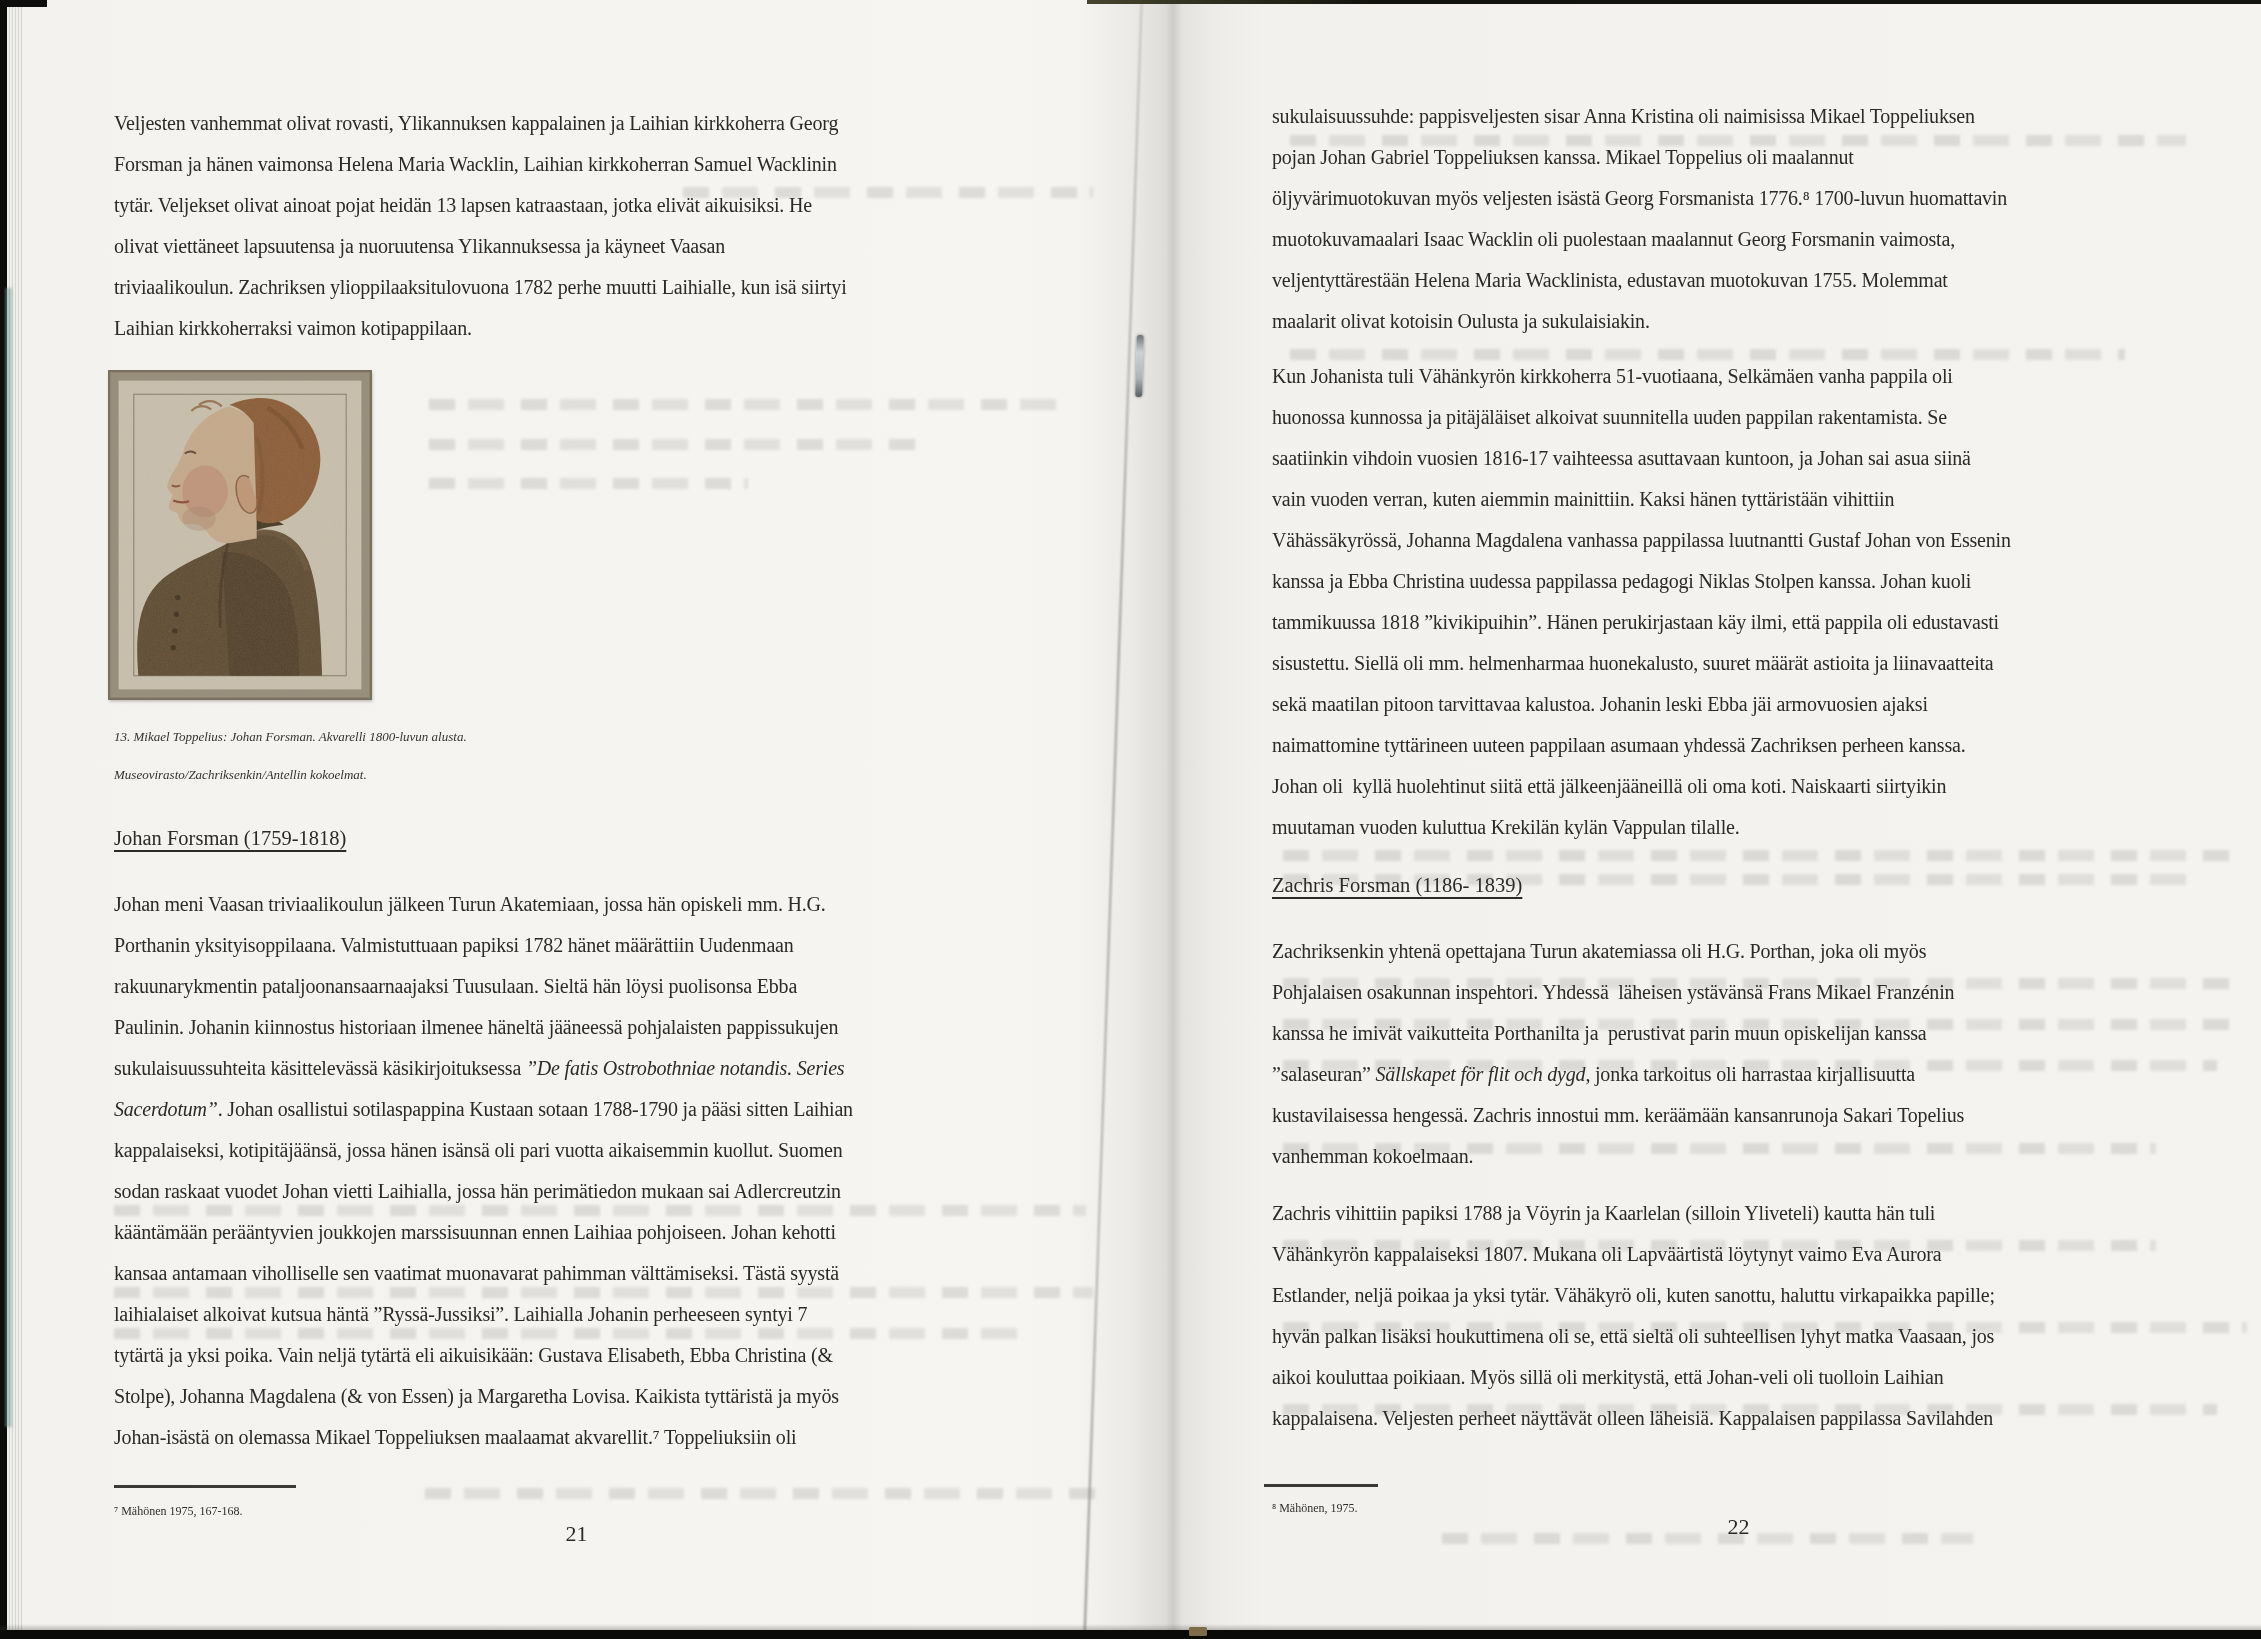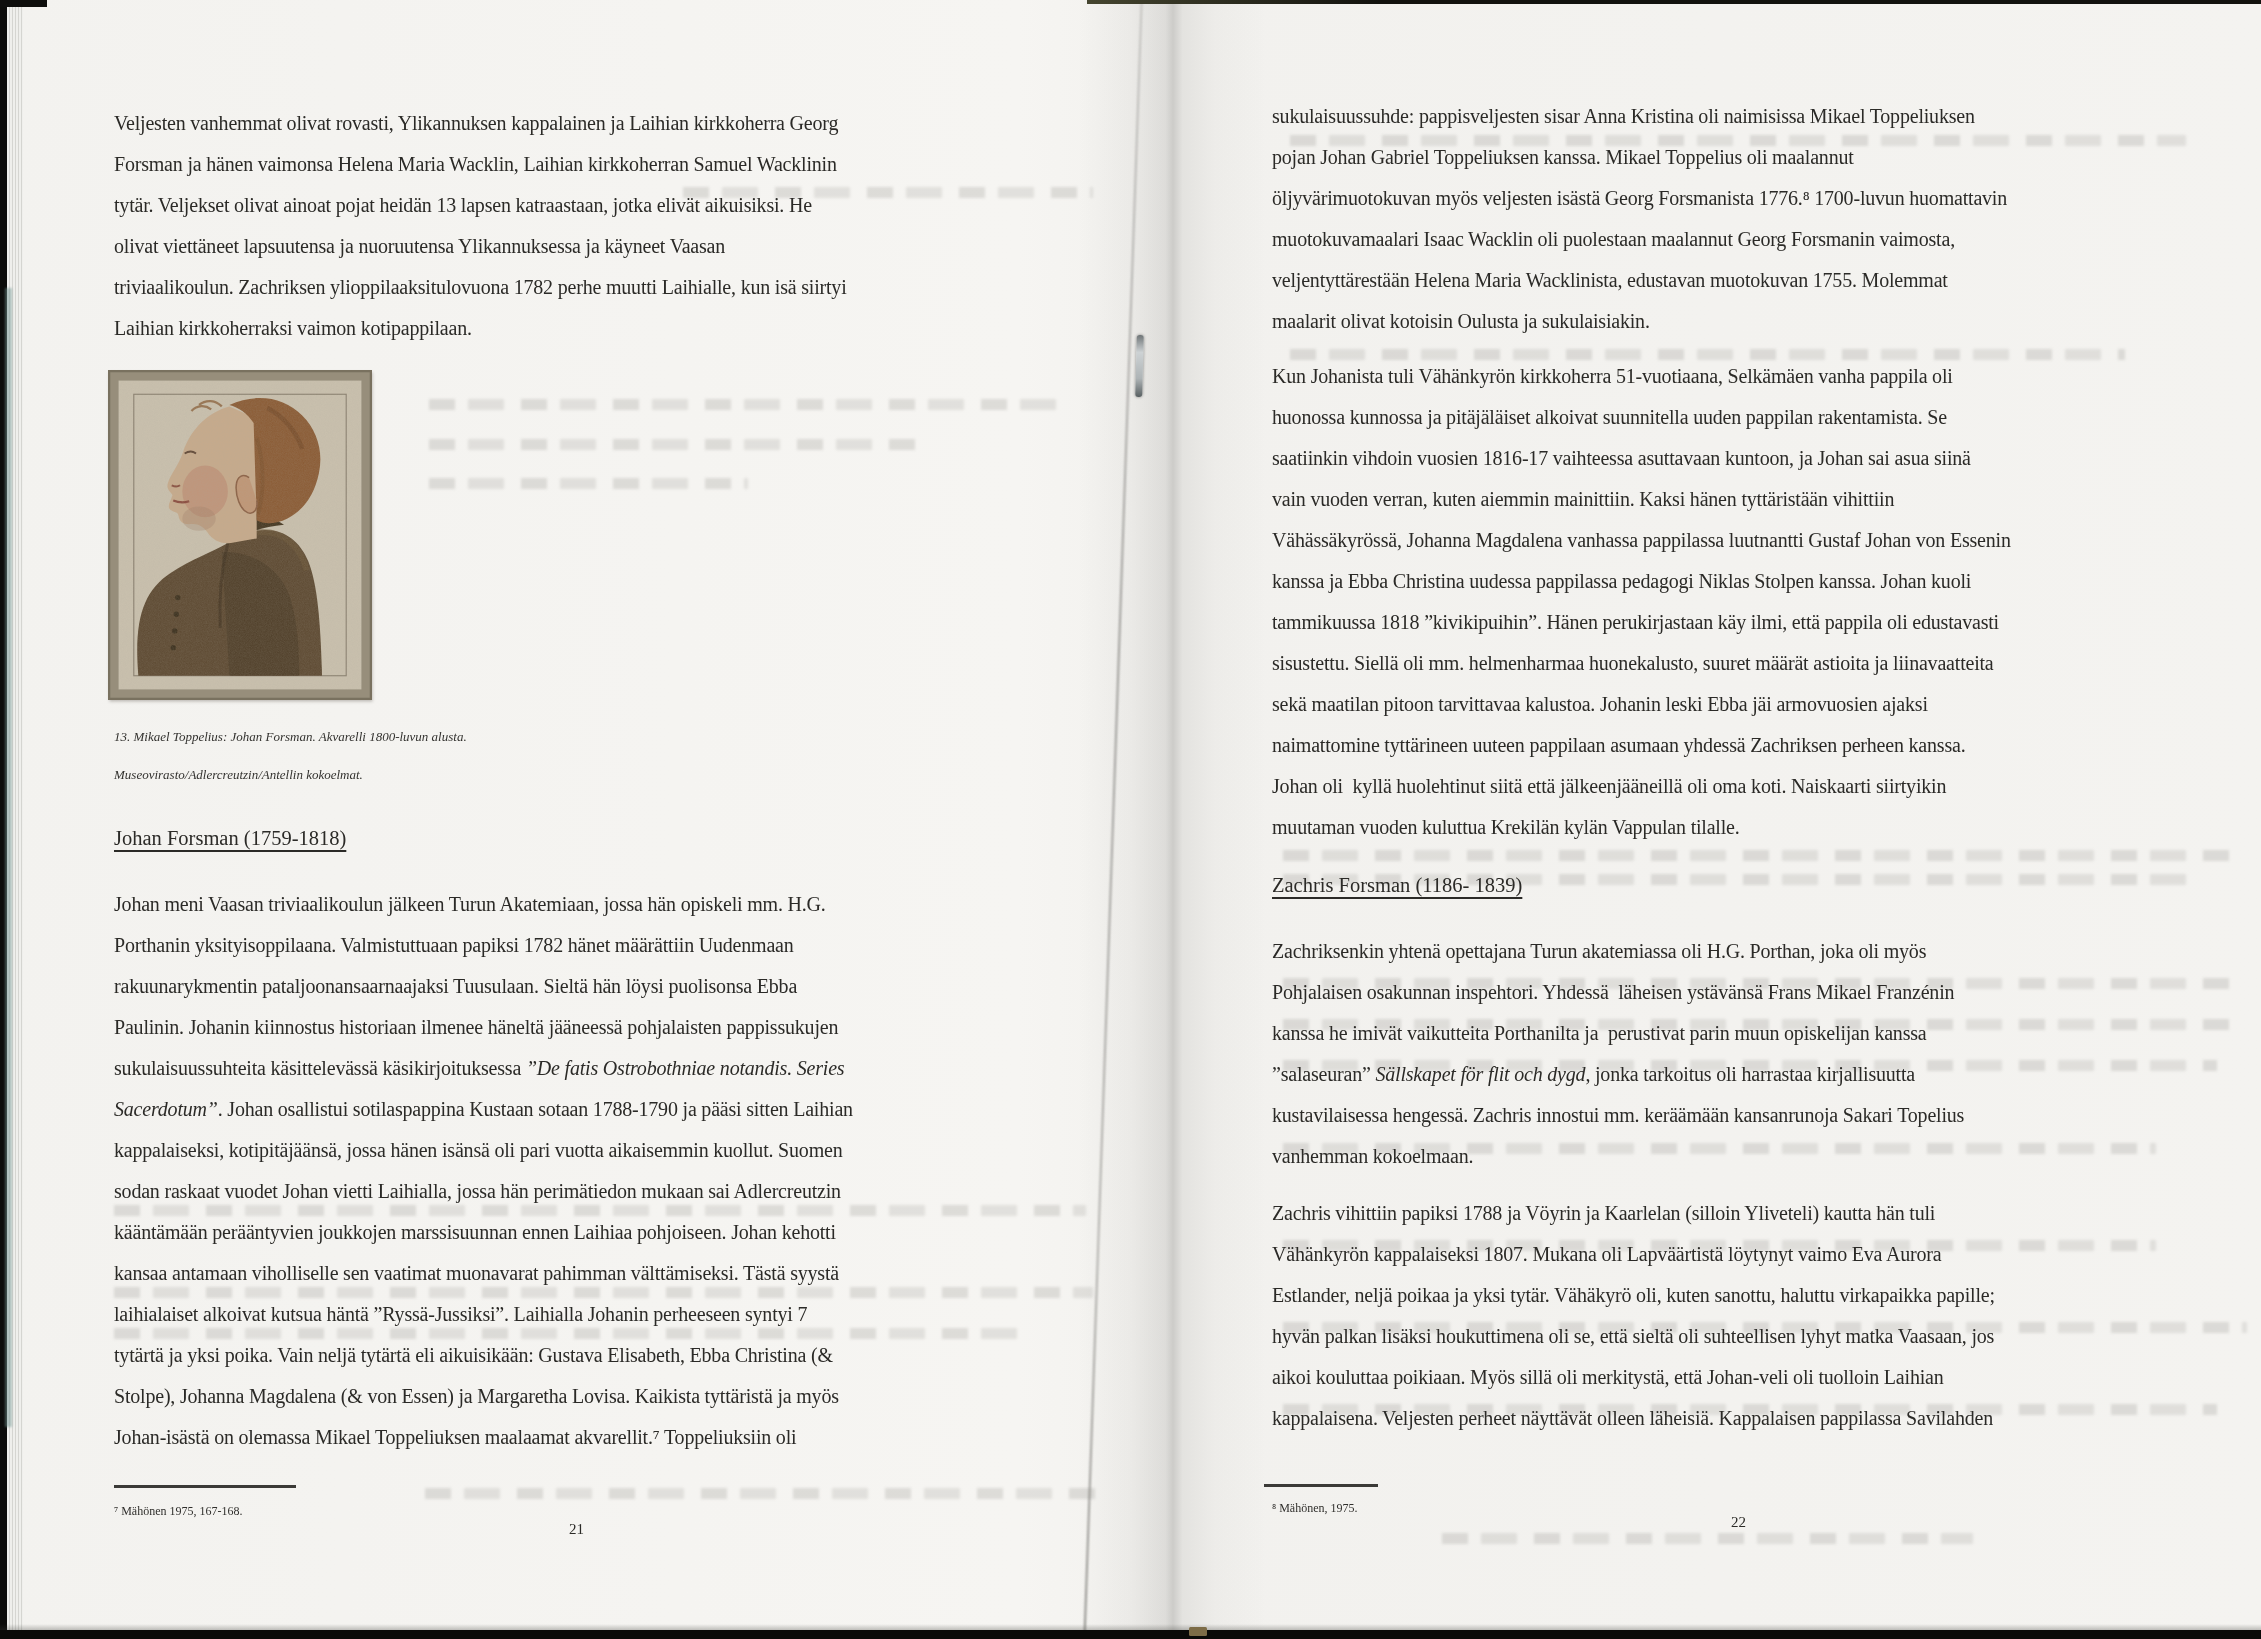--- a/index.html
+++ b/index.html
@@ -8,21 +8,21 @@
     background:linear-gradient(90deg,#f3f2ef 0%,#f6f5f2 45%,#f2f1ee 52%,#f4f3f0 100%);
     font-family:Liberation Serif, serif;color:#2b2a27;
   }
   .para{position:absolute;font-size:20px;line-height:41px;letter-spacing:-0.2px;
         white-space:pre;color:#2b2a27;}
   .caption{position:absolute;font-size:13px;font-style:italic;white-space:pre;color:#33322f;}
   .heading{position:absolute;font-size:20.5px;white-space:pre;
            text-decoration:underline;text-decoration-thickness:1.9px;text-underline-offset:5.3px;}
   .footnote{position:absolute;font-size:12px;line-height:26px;white-space:pre;color:#302f2c;}
   .rule{position:absolute;height:3px;background:#3b3a37;}
-  .pagenum{position:absolute;font-size:15px;width:91px;text-align:center;}
+  .pagenum{position:absolute;font-size:22px;width:91px;text-align:center;}
   .ghost{position:absolute;height:11.4px;opacity:.28;filter:blur(1.5px);
     background:repeating-linear-gradient(90deg,
       rgba(125,123,117,.75) 0 26px, rgba(125,123,117,0) 26px 39px,
       rgba(125,123,117,.6) 39px 75px, rgba(125,123,117,0) 75px 92px);}
   .gutter-shade{position:absolute;left:1078px;top:0;width:190px;height:1640px;pointer-events:none;
     background:linear-gradient(90deg,rgba(80,80,78,0) 0%,rgba(80,80,78,.05) 28%,
       rgba(80,80,78,.13) 46%,rgba(55,55,52,.2) 50%,rgba(80,80,78,.09) 55%,
       rgba(80,80,78,.03) 72%,rgba(80,80,78,0) 100%);}
   .crease{position:absolute;left:1141px;top:-9px;width:2.3px;height:1670px;
     background:linear-gradient(180deg,#c6c5c2,#9d9c99 40%,#b4b3af 75%,#8f8e8a);
@@ -129,21 +129,21 @@
       <path d="M186,142 C178,136 170,140 169,152 C168,166 174,184 184,188 C192,191 198,184 196,172" fill="#c09675" stroke="#8a5f43" stroke-width="2"></path>
 
       <path d="M101,110 C106,107 112,107 116,110" stroke="#5f4634" stroke-width="2.5" fill="none"></path>
       <path d="M84,152 C88,154 92,154 95,152" stroke="#8a5040" stroke-width="2.5" fill="none"></path>
       <path d="M86,172 C93,175 101,175 107,173" stroke="#8a4a3c" stroke-width="3" fill="none"></path>
       <rect x="14" y="14" width="320" height="407" filter="url(#grain)"></rect>
     </svg>
   </div>
 
   <div class="caption" style="left:114px;top:729px">13. Mikael Toppelius: Johan Forsman. Akvarelli 1800-luvun alusta.</div>
-  <div class="caption" style="left:114px;top:767px">Museovirasto/Adlercreutzin/Antellin kokoelmat.</div>
+  <div class="caption" style="left:114px;top:767px">Museovirasto/Zachriksenkin/Antellin kokoelmat.</div>
 
   <div class="heading" style="left:114px;top:827px">Johan Forsman (1759-1818)</div>
 
   <div class="para" style="left:114px;top:884px"><span>Johan meni Vaasan triviaalikoulun jälkeen Turun Akatemiaan, jossa hän opiskeli mm. H.G.
 Porthanin yksityisoppilaana. Valmistuttuaan papiksi 1782 hänet määrättiin Uudenmaan
 rakuunarykmentin pataljoonansaarnaajaksi Tuusulaan. Sieltä hän löysi puolisonsa Ebba
 Paulinin. Johanin kiinnostus historiaan ilmenee häneltä jääneessä pohjalaisten pappissukujen
 sukulaisuussuhteita käsittelevässä käsikirjoituksessa </span><i>”De fatis Ostrobothniae notandis. Series
 Sacerdotum”</i><span>. Johan osallistui sotilaspappina Kustaan sotaan 1788-1790 ja pääsi sitten Laihian
 kappalaiseksi, kotipitäjäänsä, jossa hänen isänsä oli pari vuotta aikaisemmin kuollut. Suomen

